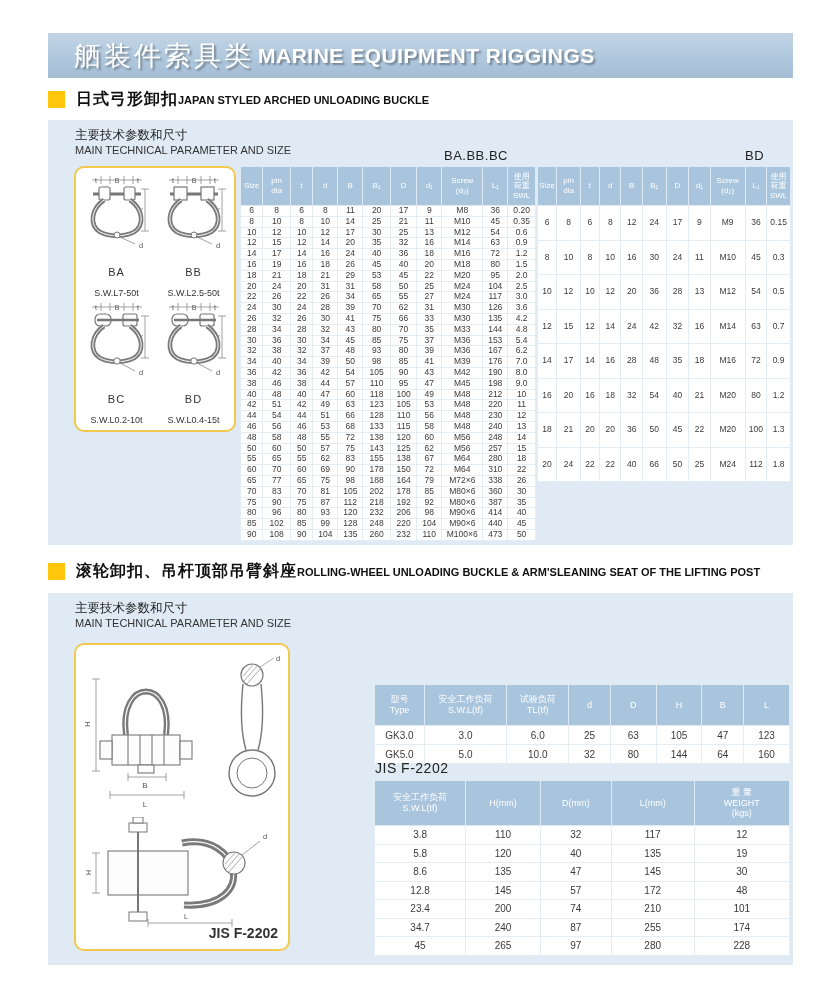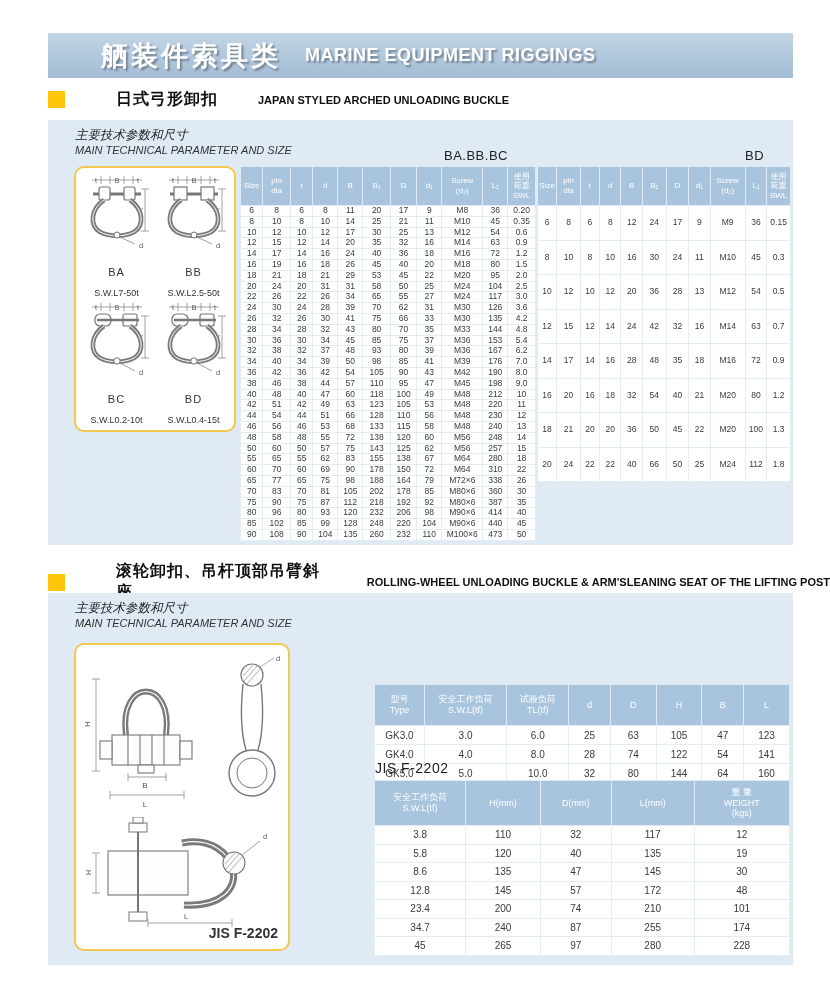--- a/index.html
+++ b/index.html
@@ -3,39 +3,39 @@
 <meta charset="utf-8">
 <style>
   html,body{margin:0;padding:0;background:#ffffff;}
   .page{position:relative;width:830px;height:1000px;background:#ffffff;overflow:hidden;
         font-family:"Liberation Sans","DejaVu Sans",sans-serif;color:#222;}
 
   
   .banner{position:absolute;left:48px;top:33px;width:745px;height:45px;box-sizing:border-box;
           background:linear-gradient(180deg,#c3d5e6 0%,#b0c8dd 55%,#a4bdd5 100%);
           display:flex;align-items:center;padding-left:26px;}
-  .banner-cn{font-size:27px;font-weight:bold;color:#ffffff;letter-spacing:3px;
-             text-shadow:2px 2px 2px rgba(96,108,120,.75);margin-left:27px;}
-  .banner-en{font-size:18px;font-weight:bold;color:#ffffff;margin-left:24px;letter-spacing:.5px;
+  .banner-cn{font-size:27px;font-weight:normal;color:#ffffff;letter-spacing:3px;
              text-shadow:2px 2px 2px rgba(96,108,120,.75);}
+  .banner-en{font-size:21px;font-weight:bold;color:#ffffff;margin-left:4px;letter-spacing:.5px;
+             text-shadow:2px 2px 2px rgba(96,108,120,.75);}
 
   
-  .sec-head{position:absolute;left:48px;display:flex;align-items:center;gap:40px;}
+  .sec-head{position:absolute;left:48px;display:flex;align-items:center;}
   #sec1-head{top:89px;}
   #sec2-head{top:561px;}
   .bullet{width:17px;height:17px;background:#ffc60b;margin-right:11px;flex:none;}
   .sec-cn{font-size:16px;font-weight:bold;color:#101010;letter-spacing:1px;}
   .sec-en{font-size:11px;font-weight:bold;color:#101010;margin-left:0;white-space:nowrap;}
 
   
   .panel{position:absolute;left:48px;width:745px;background:#dfeaf5;}
   #panel1{top:120px;height:425px;}
   #panel2{top:593px;height:372px;}
 
-  .param{position:absolute;line-height:1.3;font-style:italic;}
+  .param{position:absolute;line-height:1.3;}
   #param1{left:75px;top:127px;}
   #param2{left:75px;top:600px;}
   .param-cn{font-size:12.5px;color:#222;}
   .param-en{font-size:11px;color:#333;}
 
   .tbl-caption{position:absolute;font-size:13px;color:#222;letter-spacing:.5px;}
   #cap-babbbc{left:444px;top:148px;}
   #cap-bd{left:745px;top:148px;}
 
   
@@ -918,30 +918,20 @@
           <td>GK3.0</td>
           <td>3.0</td>
           <td>6.0</td>
           <td>25</td>
           <td>63</td>
           <td>105</td>
           <td>47</td>
           <td>123</td>
         </tr>
         <tr>
-          <td>GK4.0</td>
-          <td>4.0</td>
-          <td>8.0</td>
-          <td>28</td>
-          <td>74</td>
-          <td>122</td>
-          <td>54</td>
-          <td>141</td>
-        </tr>
-        <tr>
           <td>GK5.0</td>
           <td>5.0</td>
           <td>10.0</td>
           <td>32</td>
           <td>80</td>
           <td>144</td>
           <td>64</td>
           <td>160</td>
         </tr>
       </tbody>

